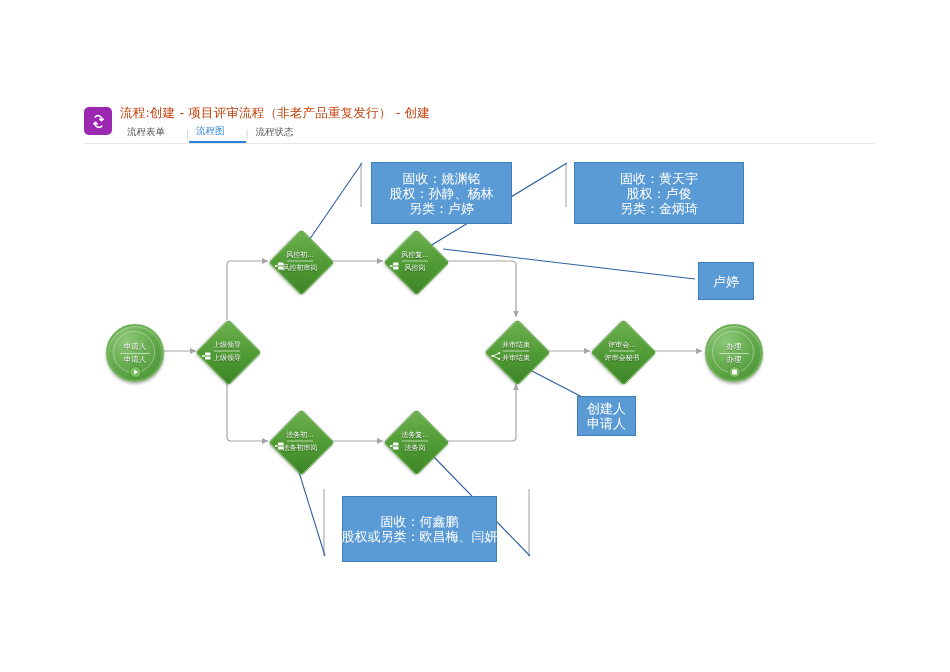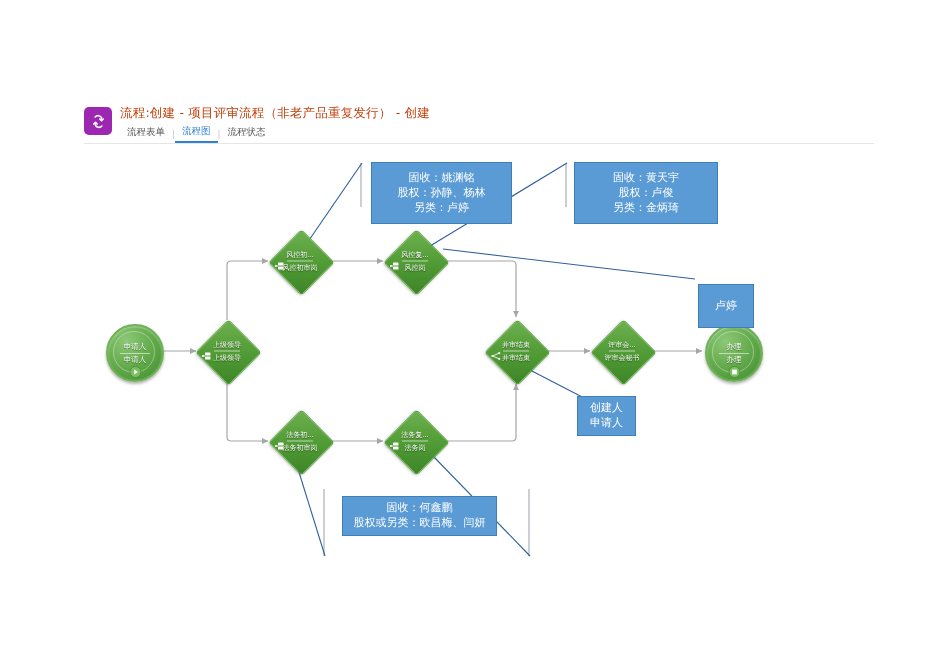--- a/index.html
+++ b/index.html
@@ -50,21 +50,21 @@
     position: absolute;
     left: 36px;
     top: 19px;
     display: flex;
     align-items: center;
     gap: 0px;
     font-size: 9.5px;
     color: #555;
   }
   .tab {
-    padding: 1px 7px 3px 7px;
+    padding: 1px 21px 3px 7px;
     white-space: nowrap;
     cursor: pointer;
   }
   .tab.active {
     color: #2f82d6;
     border-bottom: 2px solid #2f82d6;
   }
   .tab-sep {
     color: #c9c9c9;
     font-size: 9px;
@@ -185,29 +185,28 @@
     z-index: 3;
     width: 10px; height: 10px;
   }
 
   
   .anno {
     position: absolute;
     background: #5b9bd5;
     border: 1px solid #3f7fb8;
     color: #ffffff;
-    font-size: 11px;
+    font-size: 13px;
     line-height: 15px;
     display: flex;
     flex-direction: column;
     align-items: center;
     justify-content: center;
     text-align: center;
     box-sizing: border-box;
-    font-family: Liberation Mono, monospace;
   }
   .anno .ln { white-space: nowrap; }
 </style>
 </head>
 <body>
 
 <div id="canvas">
 
   <svg id="wires" viewBox="0 0 950 672">
     <defs>
@@ -390,36 +389,36 @@
         </svg>
     </div>
   </div>
 
   <div class="anno" style="left:371px; top:162px; width:141px; height:62px;">
     <div class="ln">固收：姚渊铭</div>
     <div class="ln">股权：孙静、杨林</div>
     <div class="ln">另类：卢婷</div>
   </div>
 
-  <div class="anno" style="left:574px; top:162px; width:144px; height:62px;">
+  <div class="anno" style="left:574px; top:162px; width:170px; height:62px;">
     <div class="ln">固收：黄天宇</div>
     <div class="ln">股权：卢俊</div>
     <div class="ln">另类：金炳琦</div>
   </div>
 
-  <div class="anno" style="left:698px; top:284px; width:56px; height:44px;">
+  <div class="anno" style="left:698px; top:262px; width:56px; height:38px;">
     <div class="ln">卢婷</div>
   </div>
 
   <div class="anno" style="left:577px; top:396px; width:59px; height:40px;">
     <div class="ln">创建人</div>
     <div class="ln">申请人</div>
   </div>
 
-  <div class="anno" style="left:342px; top:496px; width:155px; height:40px;">
+  <div class="anno" style="left:342px; top:496px; width:155px; height:66px;">
     <div class="ln">固收：何鑫鹏</div>
     <div class="ln">股权或另类：欧昌梅、闫妍</div>
   </div>
 
 
 </div>
 
 <div id="header">
   <div id="logo-tile">
     <svg width="17" height="17" viewBox="0 0 18 18">

